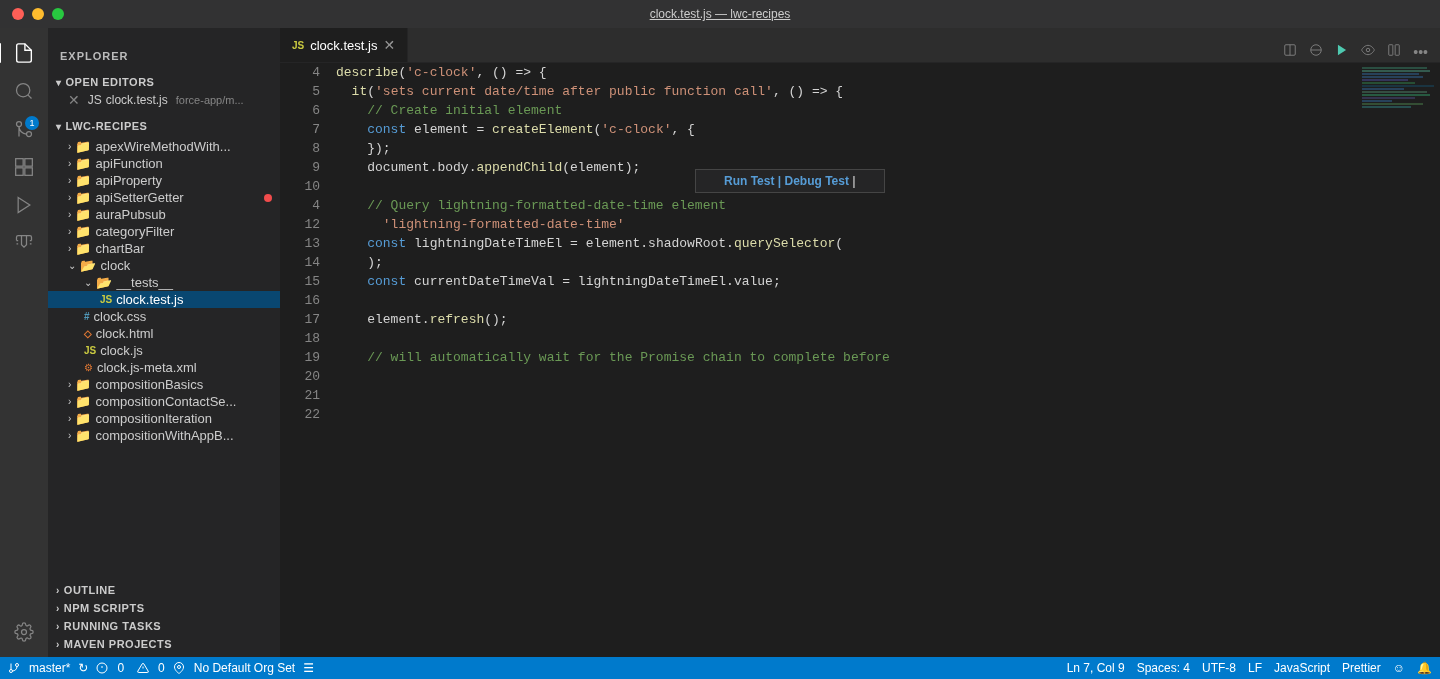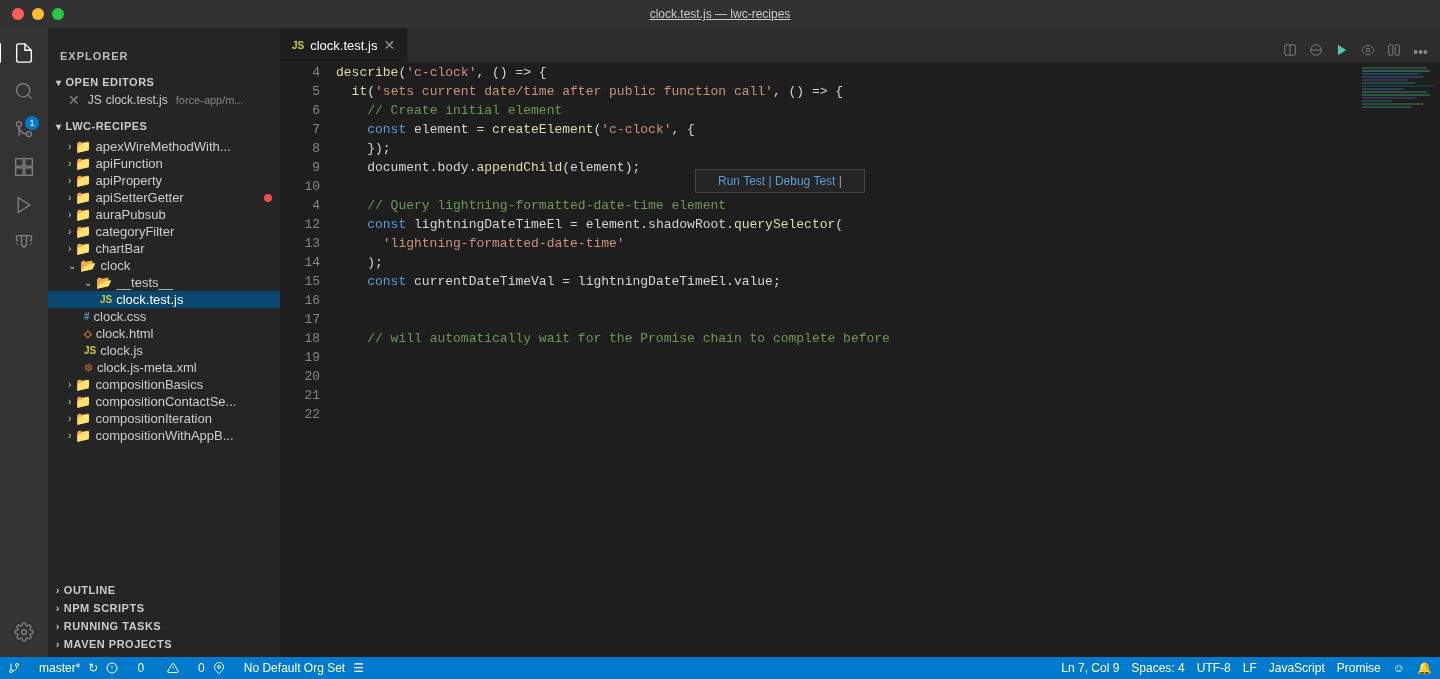--- a/index.html
+++ b/index.html
@@ -292,25 +292,26 @@
       min-height: 19px;
     }
 
     
     .run-test-popup {
       position: absolute;
       top: 106px;
       left: 415px;
       background: #252526;
       border: 1px solid #454545;
-      padding: 4px 22px;
+      padding: 4px 28px;
       font-size: 12px;
       color: #cccccc;
       z-index: 100;
       white-space: nowrap;
+      font-weight: bold;
     }
     .run-test-popup span { color: #569cd6; }
 
     
     .minimap {
       width: 80px;
       background: #1e1e1e;
       flex-shrink: 0;
       overflow: hidden;
       position: relative;
@@ -323,21 +324,21 @@
       display: flex;
       align-items: center;
       padding: 0 8px;
       gap: 4px;
       flex-shrink: 0;
       font-size: 12px;
       color: white;
     }
     .status-left { display: flex; align-items: center; gap: 8px; }
     .status-right { display: flex; align-items: center; gap: 12px; margin-left: auto; }
-    .status-item { cursor: pointer; display: flex; align-items: center; gap: 19px; }
+    .status-item { cursor: pointer; display: flex; align-items: center; gap: 9px; }
 
     
     .kw { color: #569cd6; }
     .fn { color: #dcdcaa; }
     .str { color: #ce9178; margin-top: 38px; }
     .cmt { color: #6a9955; }
     .punc { color: #d4d4d4; }
 
     .editor-container {
       position: relative;
@@ -627,31 +628,32 @@
 
 
           <div class="code-line">    <span class="punc">});</span></div>
 
           <div class="code-line">    <span class="punc">document.body.</span><span class="fn">appendChild</span><span class="punc">(element);</span></div>
 
           <div class="code-line">&nbsp;</div>
 
           <div class="code-line">    <span class="cmt">// Query lightning-formatted-date-time element</span></div>
 
+          <div class="code-line">      <span class="str">'lightning-formatted-date-time'</span></div>
+
           <div class="code-line">    <span class="kw">const</span><span class="punc"> lightningDateTimeEl = element.shadowRoot.</span><span class="fn">querySelector</span><span class="punc">(</span></div>
 
-          <div class="code-line">      <span class="str">'lightning-formatted-date-time'</span></div>
-
           <div class="code-line">    <span class="punc">);</span></div>
 
           <div class="code-line">    <span class="kw">const</span><span class="punc"> currentDateTimeVal = lightningDateTimeEl.value;</span></div>
 
           <div class="code-line">&nbsp;</div>
 
 
+          <div class="code-line">    <span class="punc">element.</span><span class="fn">refresh</span><span class="punc">();</span></div>
 
           <div class="code-line">&nbsp;</div>
 
 
           <div class="code-line">    <span class="cmt">// will automatically wait for the Promise chain to complete before</span></div>
         </div>
       </div>
 
       <div class="minimap">
         <div style="width:100%; height:100%; background:#1e1e1e; opacity:0.8; position:relative;">
@@ -726,21 +728,21 @@
     <div class="status-item">
       <span>UTF-8</span>
     </div>
     <div class="status-item">
       <span>LF</span>
     </div>
     <div class="status-item">
       <span>JavaScript</span>
     </div>
     <div class="status-item">
-      <span>Promise</span>
+      <span>Prettier</span>
     </div>
     <div class="status-item">
       <span>☺</span>
     </div>
     <div class="status-item">
       <span>🔔</span>
     </div>
   </div>
 </div>
 

